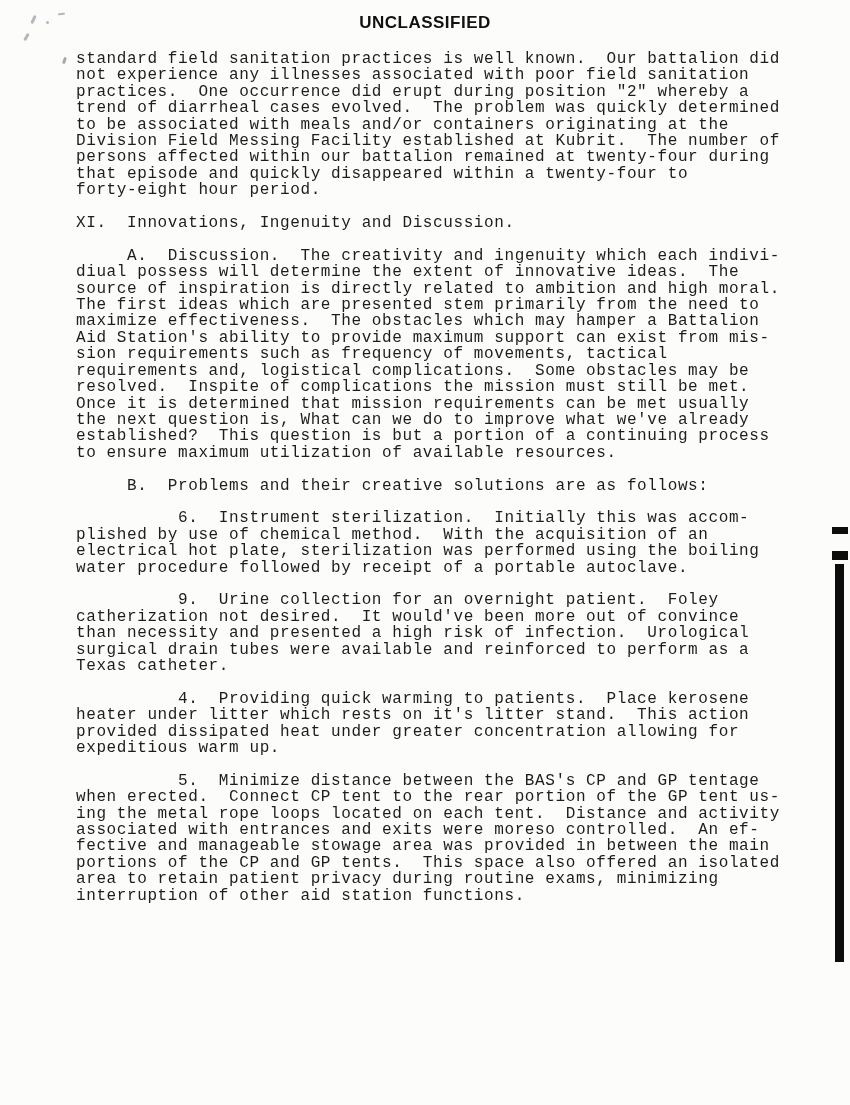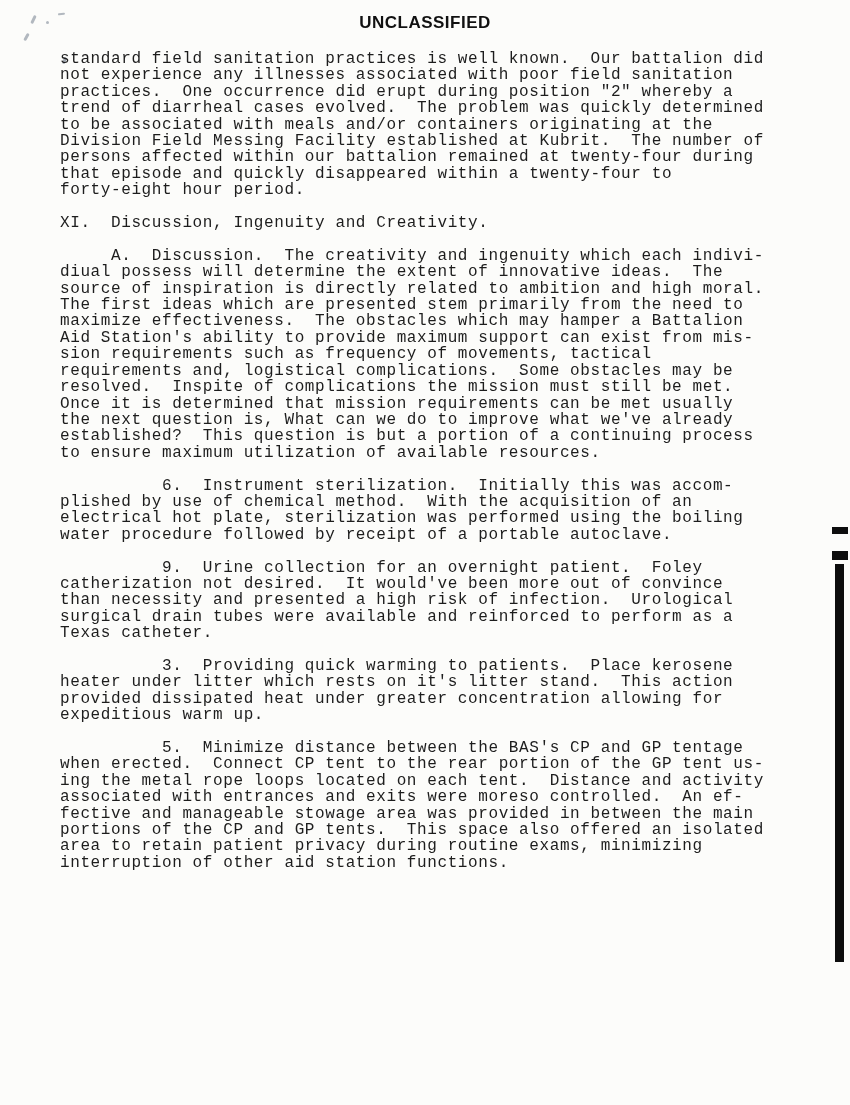--- a/index.html
+++ b/index.html
@@ -22,21 +22,21 @@
     text-align: center;
     font-family: "Liberation Sans", sans-serif;
     font-weight: bold;
     font-size: 17px;
     letter-spacing: 0.5px;
     color: #111;
   }
 
   .doc-body {
     position: absolute;
-    left: 60px; top: 51px;
+    left: 76px; top: 51px;
     width: 742px;
     font-size: 16px;
     line-height: 16.4px;
     letter-spacing: 0.6px;
   }
 
   .para {
     font-family: inherit;
     font-size: inherit;
     line-height: inherit;
@@ -111,44 +111,45 @@
   <div class="doc-body">
     <pre class="para">standard field sanitation practices is well known.  Our battalion did
 not experience any illnesses associated with poor field sanitation
 practices.  One occurrence did erupt during position "2" whereby a
 trend of diarrheal cases evolved.  The problem was quickly determined
 to be associated with meals and/or containers originating at the
 Division Field Messing Facility established at Kubrit.  The number of
 persons affected within our battalion remained at twenty-four during
 that episode and quickly disappeared within a twenty-four to
 forty-eight hour period.</pre>
-    <pre class="para">XI.  Discussion, Ingenuity and Creativity.</pre>
+    <pre class="para">XI.  Innovations, Ingenuity and Discussion.</pre>
     <pre class="para">     A.  Discussion.  The creativity and ingenuity which each indivi-
 diual possess will determine the extent of innovative ideas.  The
 source of inspiration is directly related to ambition and high moral.
 The first ideas which are presented stem primarily from the need to
 maximize effectiveness.  The obstacles which may hamper a Battalion
 Aid Station's ability to provide maximum support can exist from mis-
 sion requirements such as frequency of movements, tactical
 requirements and, logistical complications.  Some obstacles may be
 resolved.  Inspite of complications the mission must still be met.
 Once it is determined that mission requirements can be met usually
 the next question is, What can we do to improve what we've already
 established?  This question is but a portion of a continuing process
 to ensure maximum utilization of available resources.</pre>
+    <pre class="para">     B.  Problems and their creative solutions are as follows:</pre>
     <pre class="para">          6.  Instrument sterilization.  Initially this was accom-
 plished by use of chemical method.  With the acquisition of an
 electrical hot plate, sterilization was performed using the boiling
 water procedure followed by receipt of a portable autoclave.</pre>
     <pre class="para">          9.  Urine collection for an overnight patient.  Foley
 catherization not desired.  It would've been more out of convince
 than necessity and presented a high risk of infection.  Urological
 surgical drain tubes were available and reinforced to perform as a
 Texas catheter.</pre>
-    <pre class="para">          3.  Providing quick warming to patients.  Place kerosene
+    <pre class="para">          4.  Providing quick warming to patients.  Place kerosene
 heater under litter which rests on it's litter stand.  This action
 provided dissipated heat under greater concentration allowing for
 expeditious warm up.</pre>
     <pre class="para">          5.  Minimize distance between the BAS's CP and GP tentage
 when erected.  Connect CP tent to the rear portion of the GP tent us-
 ing the metal rope loops located on each tent.  Distance and activity
 associated with entrances and exits were moreso controlled.  An ef-
 fective and manageable stowage area was provided in between the main
 portions of the CP and GP tents.  This space also offered an isolated
 area to retain patient privacy during routine exams, minimizing

